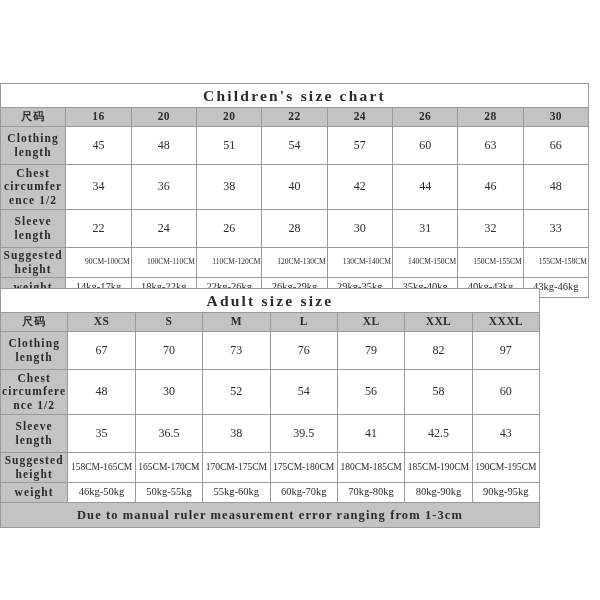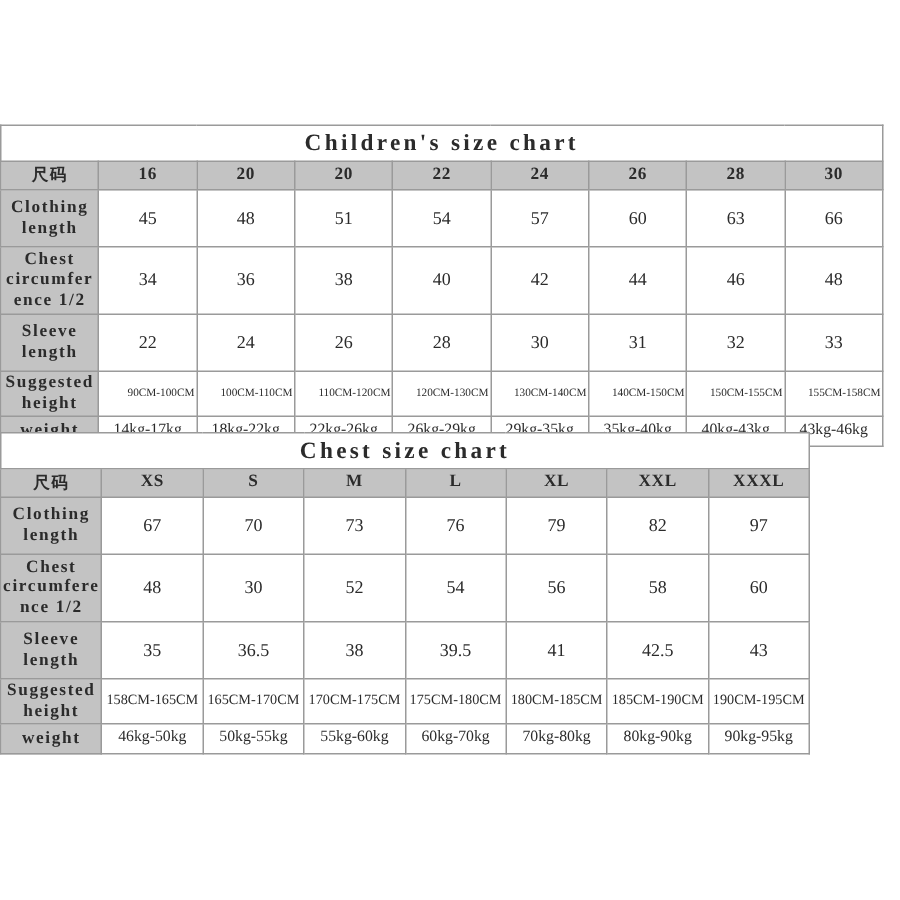--- a/index.html
+++ b/index.html
@@ -209,21 +209,21 @@
           <td class="data-cell mid">43kg-46kg</td>
         </tr>
       </tbody>
     </table>
   </div>
 
   <div class="chart-block" id="adult-block">
     <table class="size-table">
       <tbody>
         <tr>
-          <td class="title-cell" colspan="8">Chest size chart</td>
+          <td class="title-cell" colspan="8">Adult size size</td>
         </tr>
         <tr>
           <td class="hdr-cell cn col-label">尺码</td>
           <td class="hdr-cell">XS</td>
           <td class="hdr-cell">S</td>
           <td class="hdr-cell">M</td>
           <td class="hdr-cell">L</td>
           <td class="hdr-cell">XL</td>
           <td class="hdr-cell">XXL</td>
           <td class="hdr-cell">XXXL</td>
@@ -277,17 +277,20 @@
           <td class="row-label col-label">weight</td>
           <td class="data-cell mid">46kg-50kg</td>
           <td class="data-cell mid">50kg-55kg</td>
           <td class="data-cell mid">55kg-60kg</td>
           <td class="data-cell mid">60kg-70kg</td>
           <td class="data-cell mid">70kg-80kg</td>
           <td class="data-cell mid">80kg-90kg</td>
           <td class="data-cell mid">90kg-95kg</td>
         </tr>
 
+        <tr>
+          <td class="note-cell" colspan="8">Due to manual ruler measurement error ranging from 1-3cm</td>
+        </tr>
       </tbody>
     </table>
   </div>
 
 </div>
 
 </body></html>

